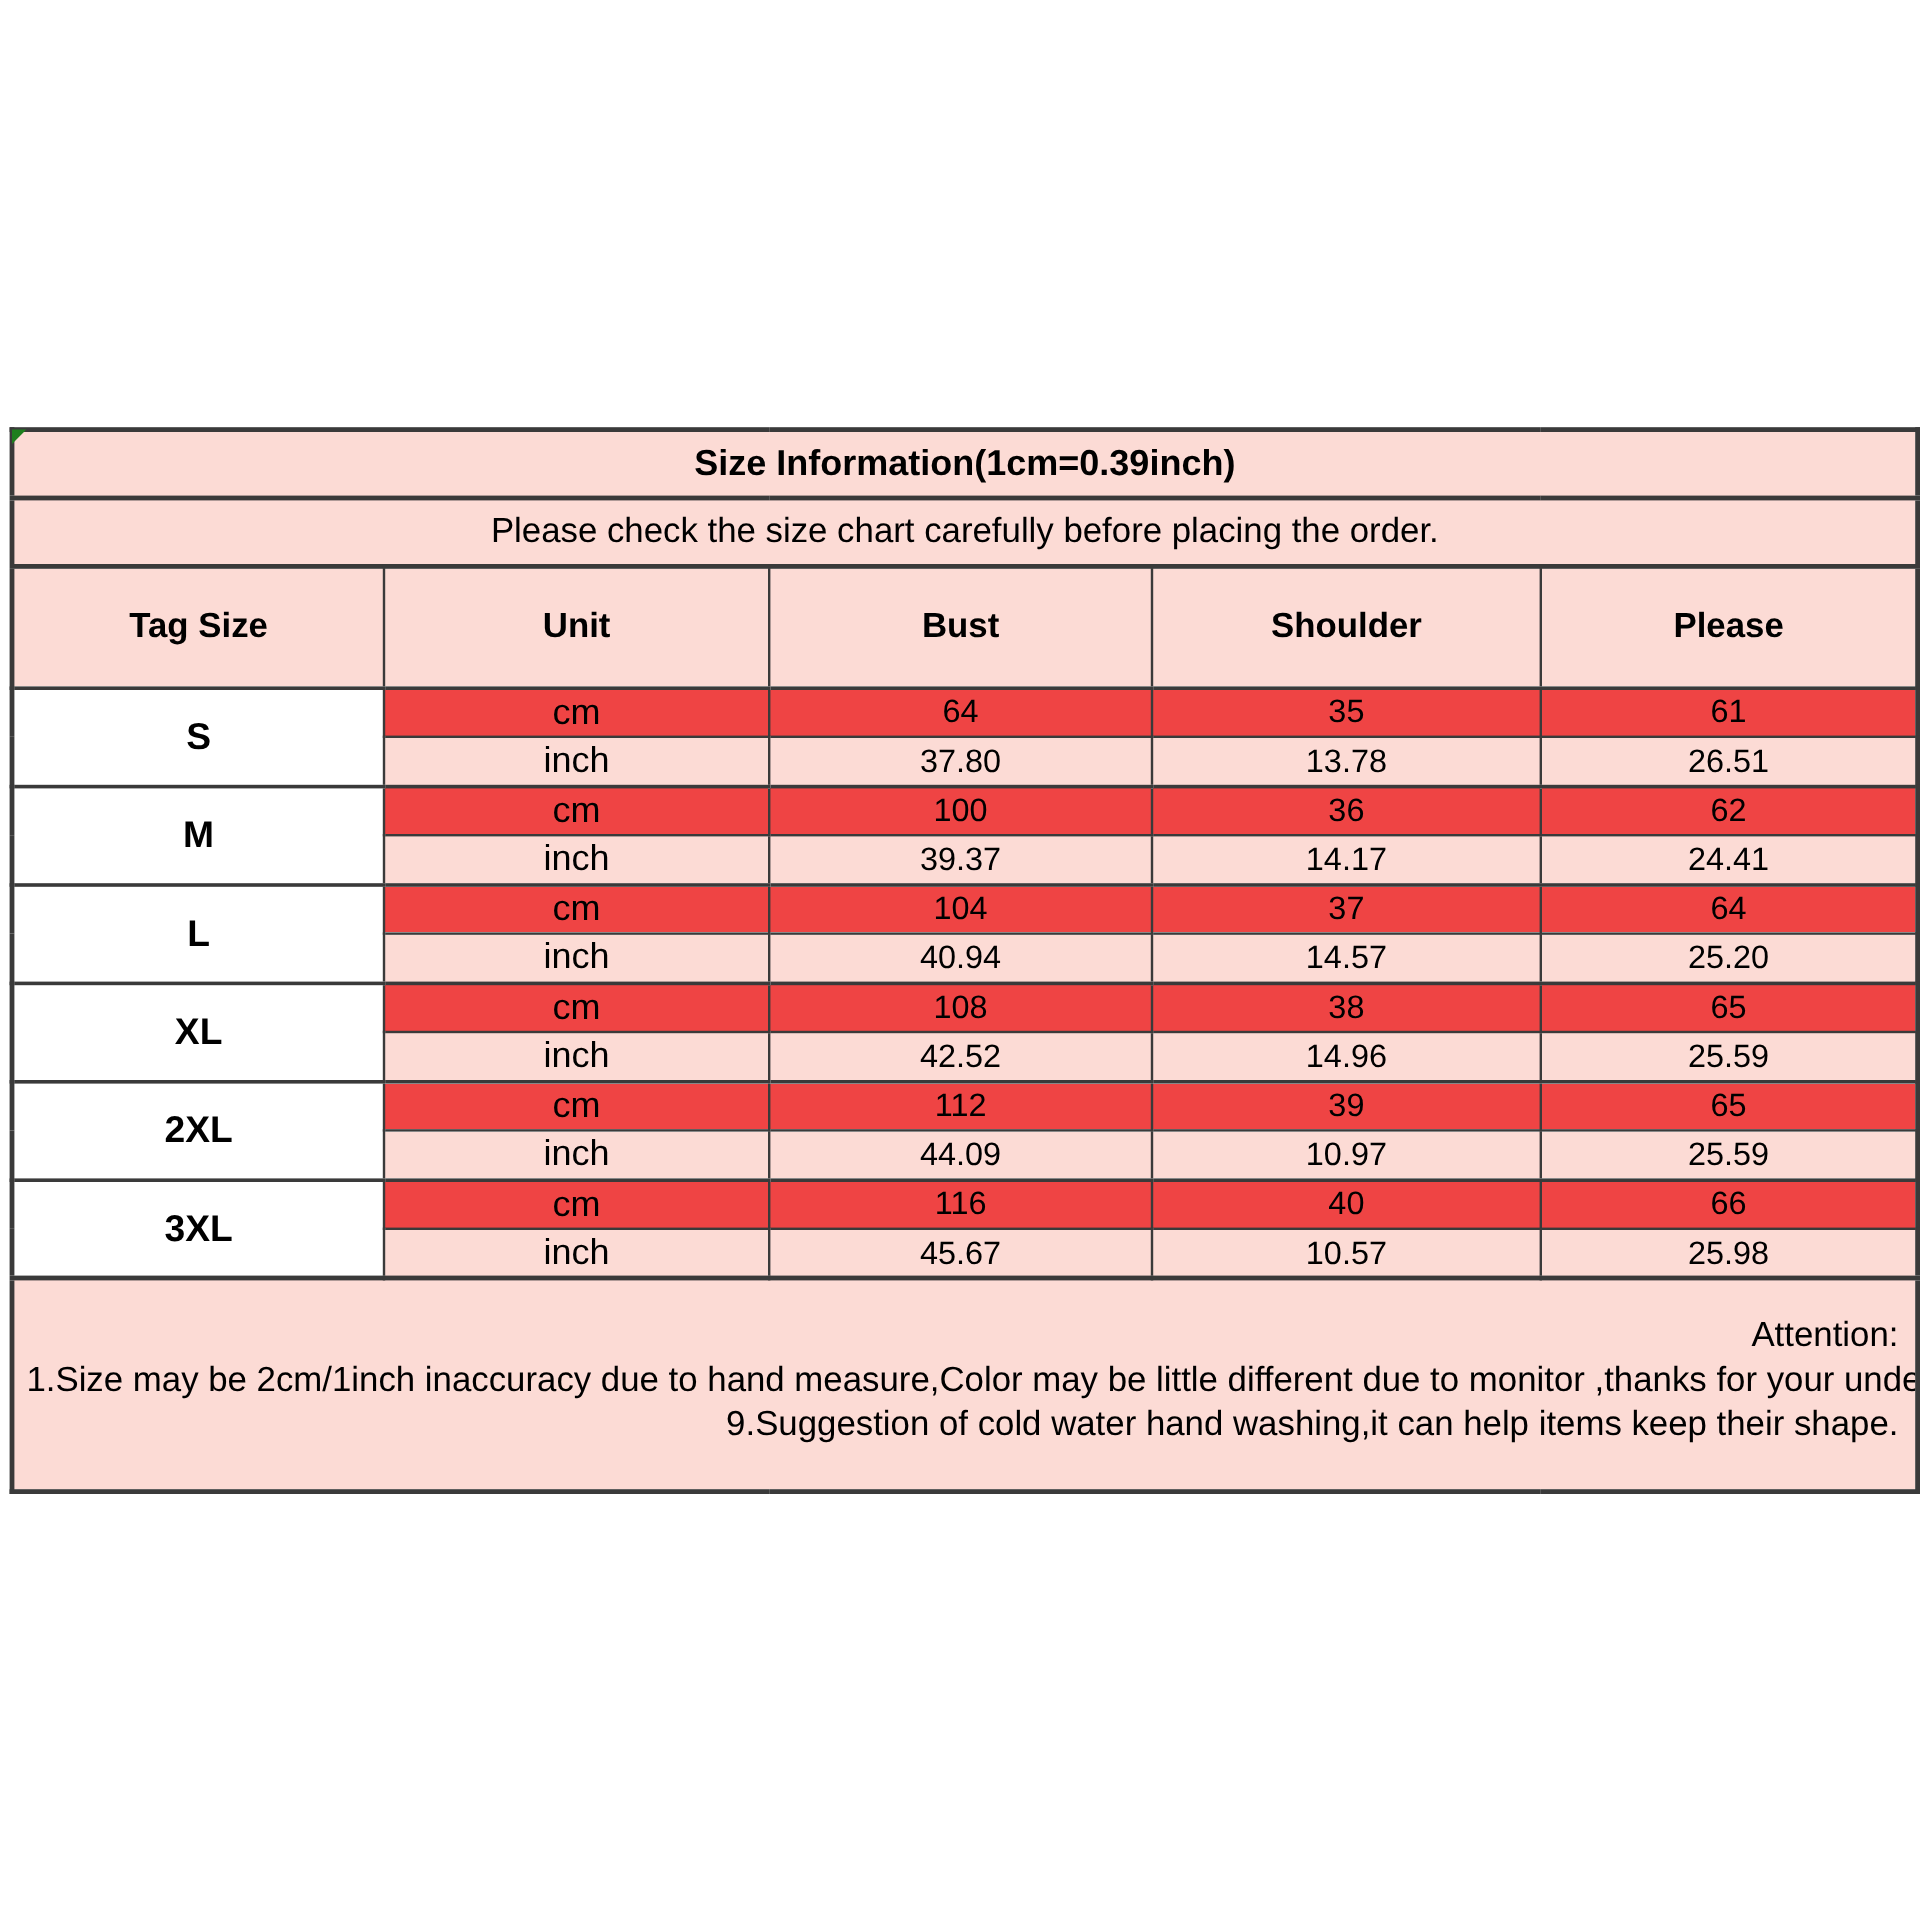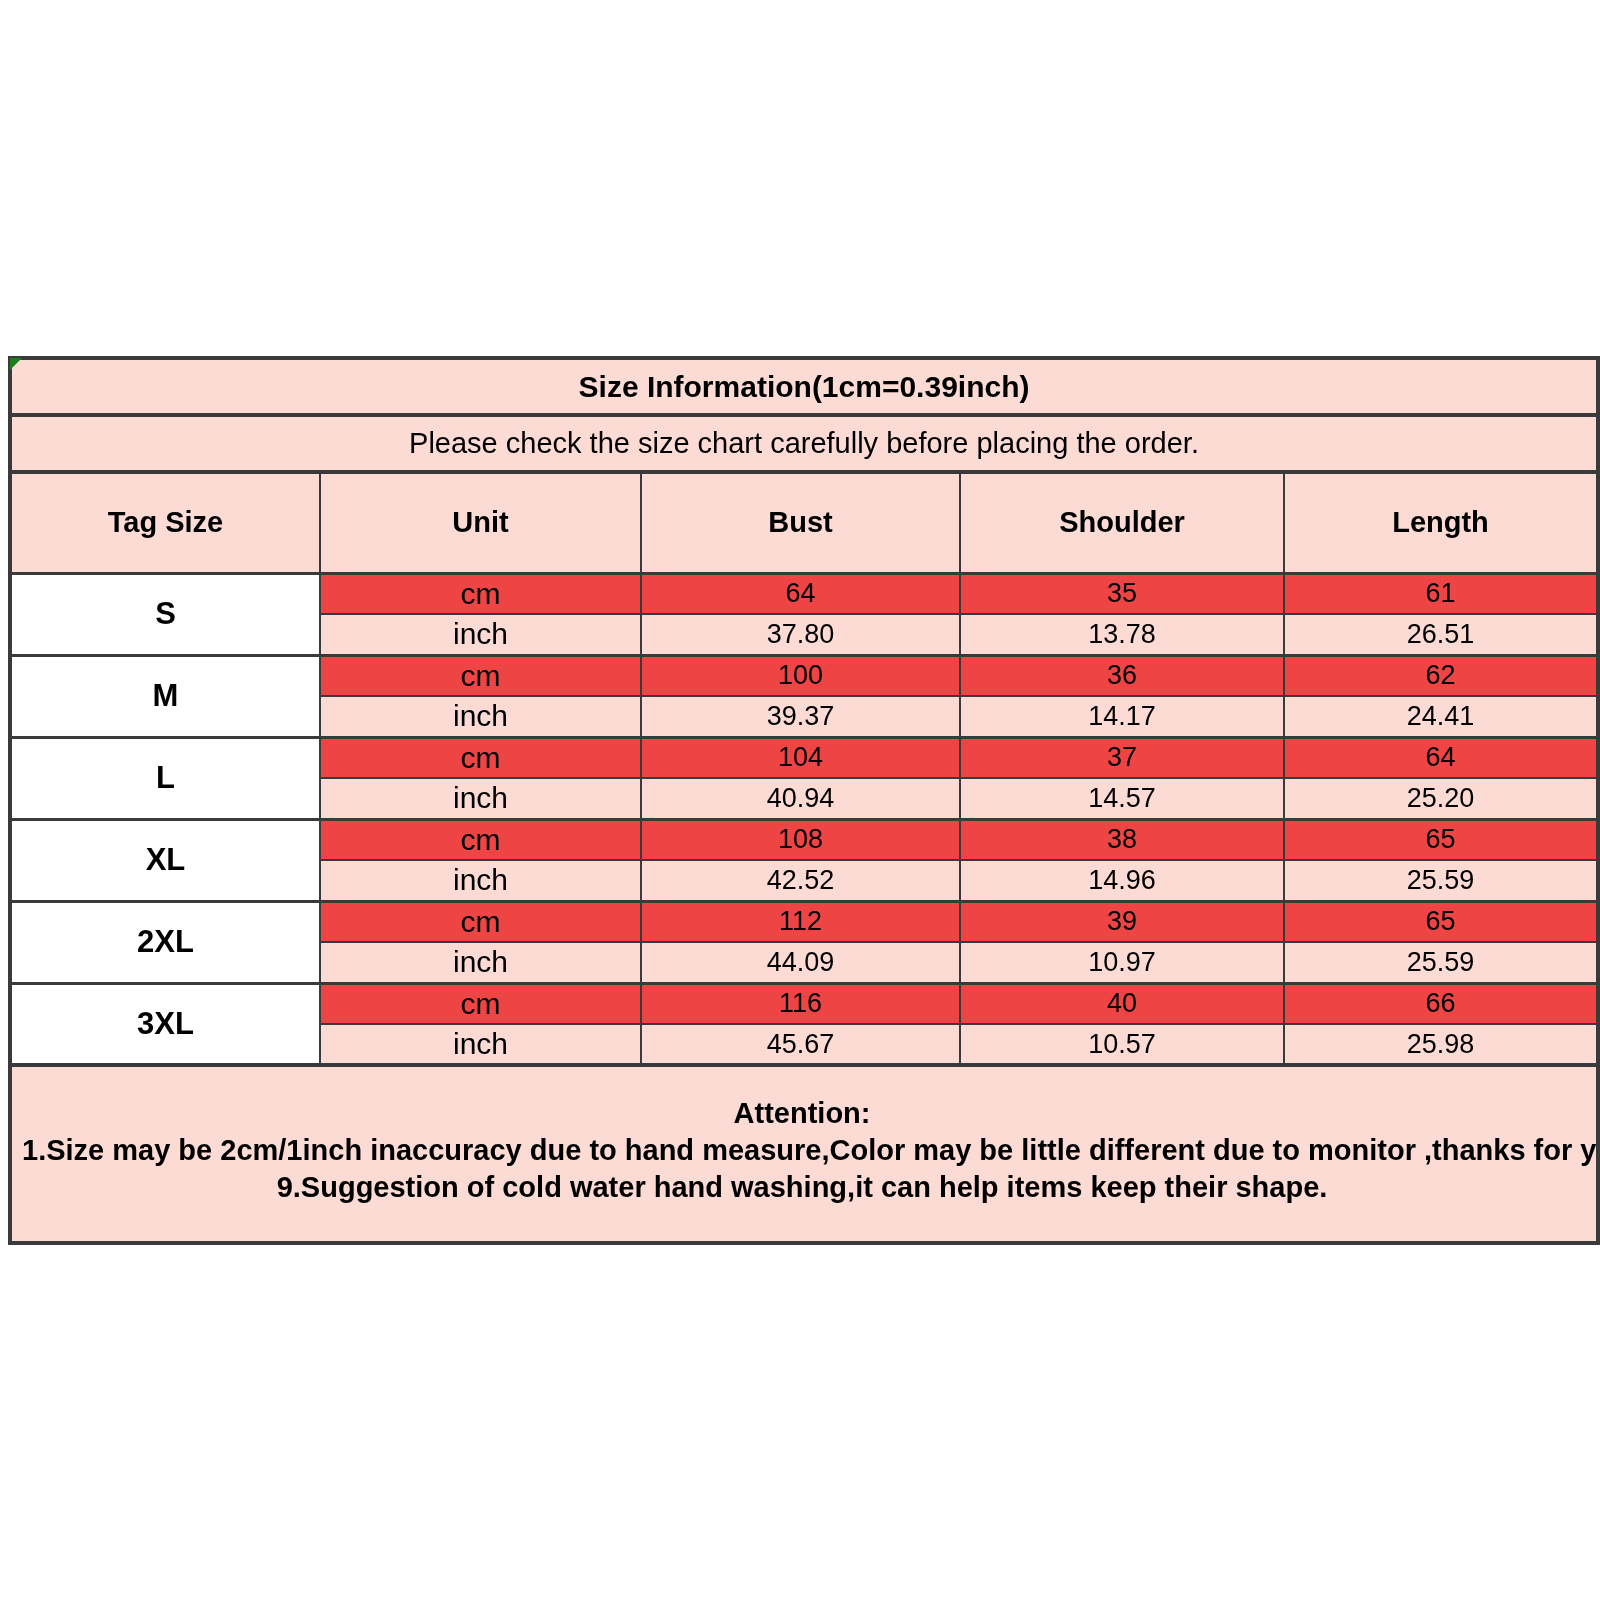--- a/index.html
+++ b/index.html
@@ -80,22 +80,21 @@
   tr.attention-row { height: 178px; }
   td.attention-cell {
     border-top-width: 4px !important;
     vertical-align: top;
     white-space: normal;
   }
   .attention-inner {
     padding: 28px 14px 6px 10px;
     font-size: 29px;
     line-height: 37px;
-    text-align: center;
-    font-weight: bold;
+    text-align: right;
   }
   .corner-triangle {
     position: absolute;
     left: 10px;
     top: 358px;
     width: 0;
     height: 0;
     border-top: 12px solid #1e7e1e;
     border-right: 12px solid transparent;
     z-index: 5;
@@ -124,21 +123,21 @@
 
     <tr class="subtitle-row">
       <td colspan="5" class="subtitle-cell pink">Please check the size chart carefully before placing the order.</td>
     </tr>
 
     <tr class="header-row">
       <th class="pink">Tag Size</th>
       <th class="pink">Unit</th>
       <th class="pink">Bust</th>
       <th class="pink">Shoulder</th>
-      <th class="pink">Length</th>
+      <th class="pink">Please</th>
     </tr>
 
     <tr class="data-row group-start">
       <td rowspan="2" class="tag">S</td>
       <td class="unit white-bg">cm</td>
       <td class="num white-bg">64</td>
       <td class="num white-bg">35</td>
       <td class="num white-bg">61</td>
     </tr>
     <tr class="data-row">

